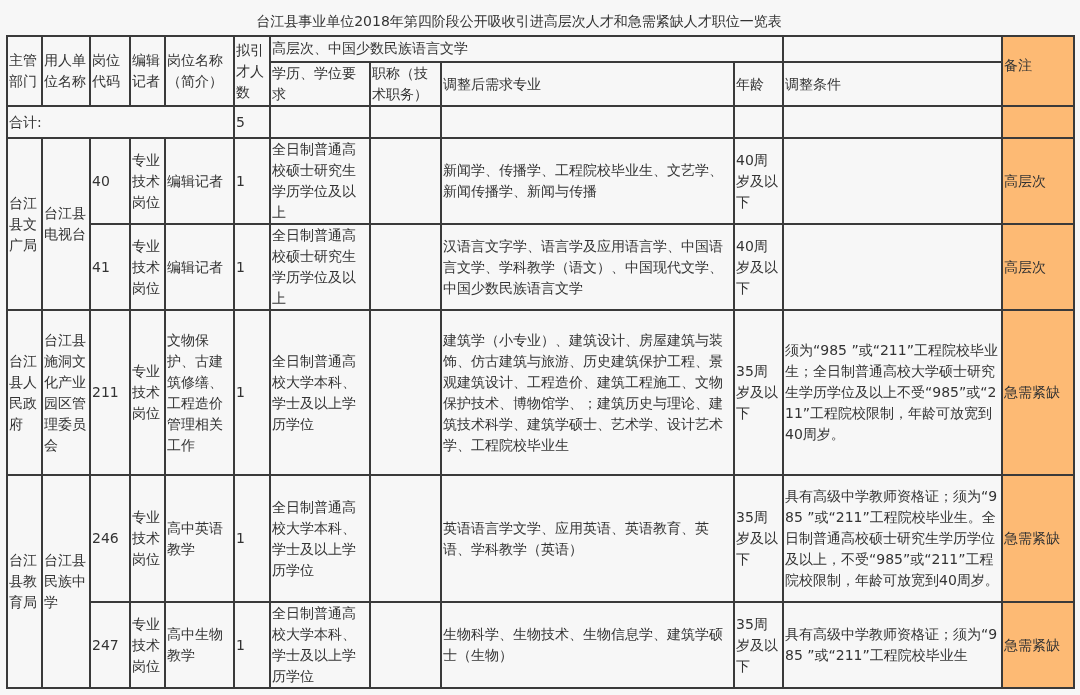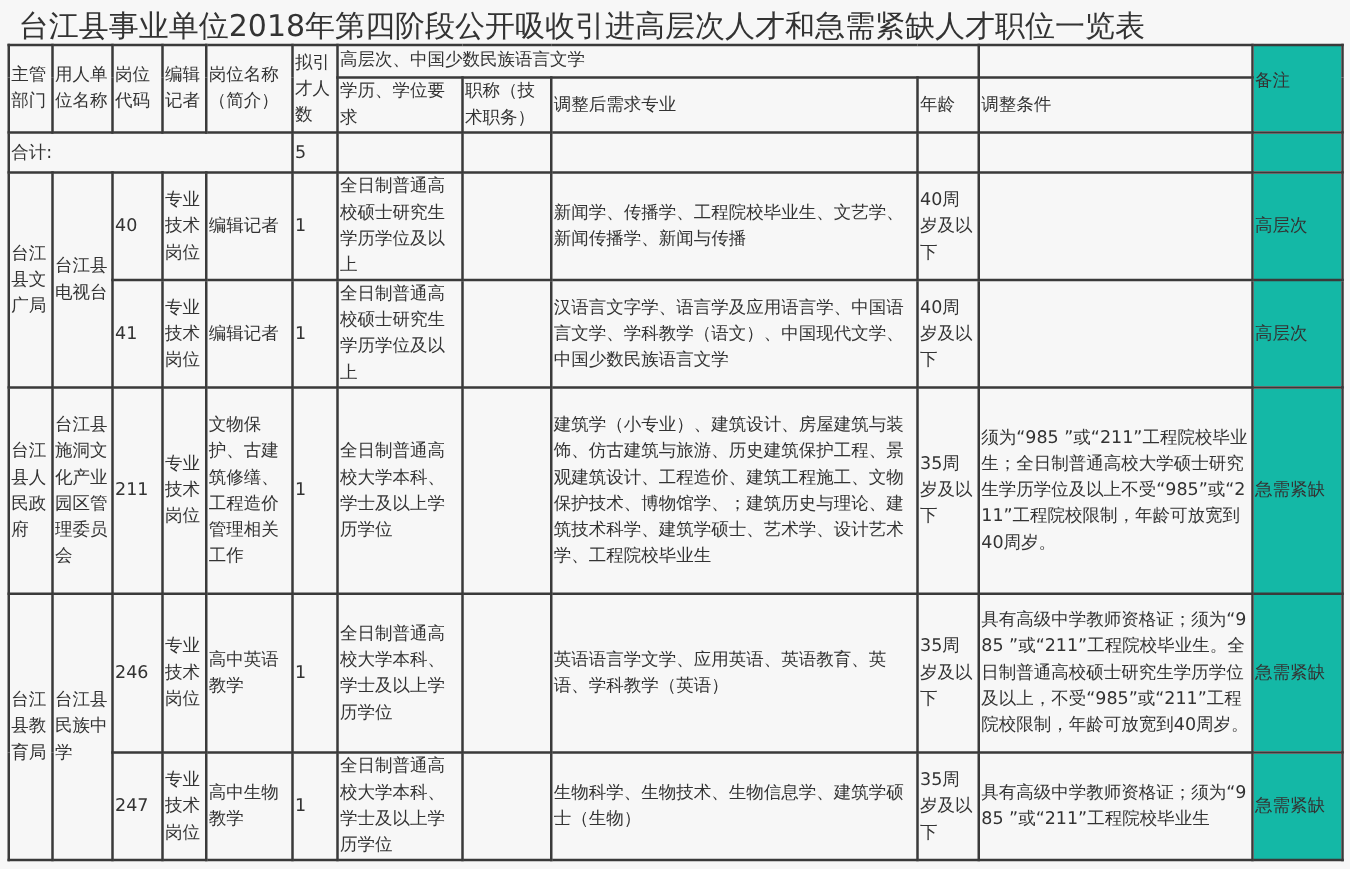--- a/index.html
+++ b/index.html
@@ -10,24 +10,25 @@
     body {
       width: 1080px;
       height: 695px;
       position: relative;
       overflow: hidden;
       font-family: "DejaVu Sans", "Liberation Sans", sans-serif;
       color: #333333;
     }
     .title {
       position: absolute;
-      left: 15px;
+      left: 4px;
       top: 8px;
       width: 1030px;
-      font-size: 24px;
+      text-align: center;
+      font-size: 14px;
       line-height: 26px;
       color: #333333;
       white-space: nowrap;
       letter-spacing: 0px;
     }
     table.grid {
       position: absolute;
       left: 6px;
       top: 35px;
       border-collapse: collapse;
@@ -39,21 +40,21 @@
     }
     table.grid td {
       border: 2px solid #3a3a3a;
       padding: 0 1px;
       vertical-align: middle;
       text-align: left;
       word-break: break-all;
       overflow: hidden;
     }
     table.grid td.remark-col {
-      background: #14b8a6;
+      background: #fdba74;
     }
   </style>
 </head>
 <body>
 
 <div class="title">台江县事业单位2018年第四阶段公开吸收引进高层次人才和急需紧缺人才职位一览表</div>
 
 <table class="grid">
   <colgroup>
     <col style="width:35px">

